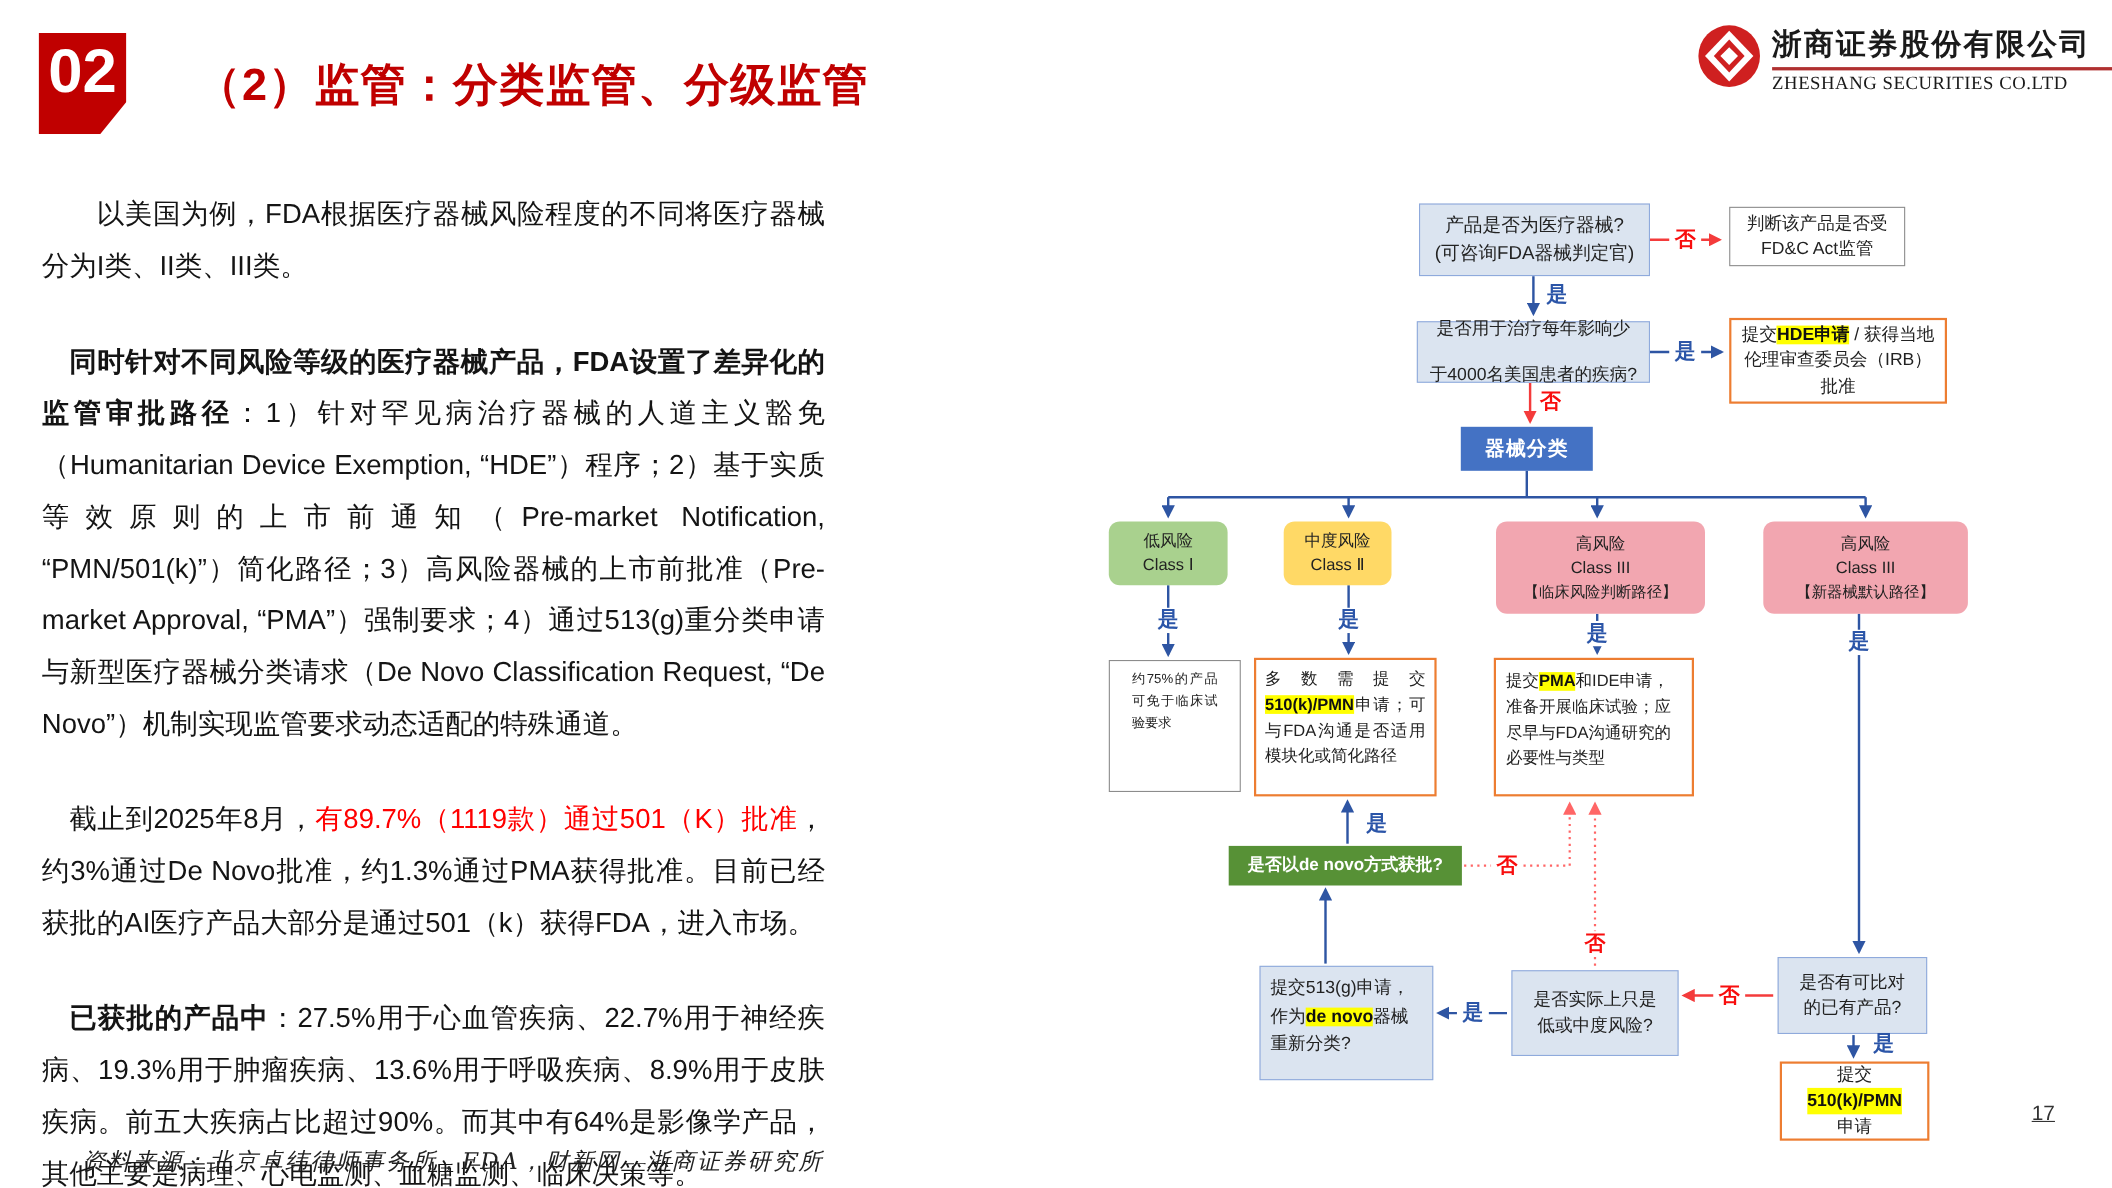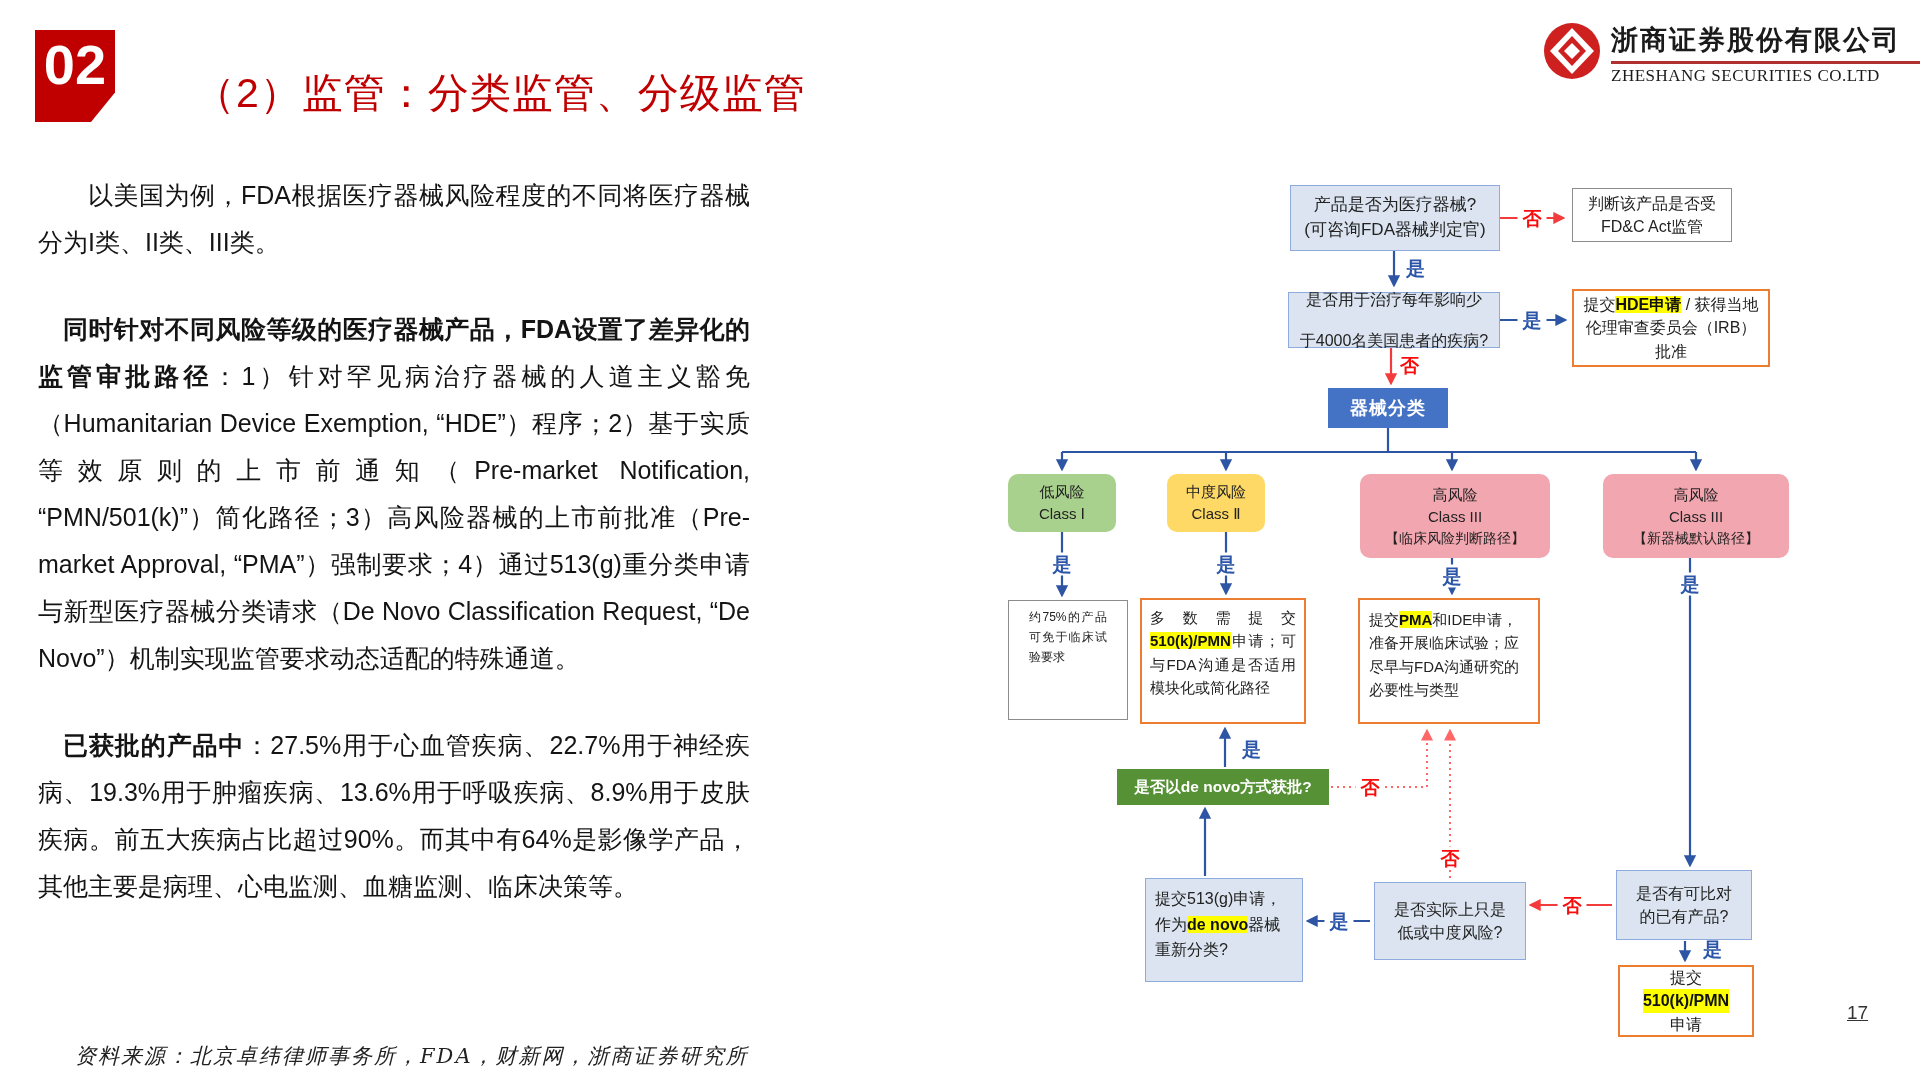--- a/index.html
+++ b/index.html
@@ -3,21 +3,21 @@
 <meta charset="utf-8">
 <style>
   html,body{margin:0;padding:0;background:#888;}
   .slide{position:relative;width:1920px;height:1080px;background:#fff;overflow:hidden;
          font-family:"Liberation Sans",sans-serif;}
   
   .badge{position:absolute;left:35px;top:30px;width:80px;height:92px;background:#c00000;
          clip-path:polygon(0 0,100% 0,100% 68%,70% 100%,0 100%);
          display:flex;justify-content:center;align-items:flex-start;}
   .badge span{color:#fff;font-size:56px;font-weight:bold;line-height:1.1;padding-top:4px;}
-  .title{position:absolute;left:178px;top:50px;margin:16px;font-size:41px;font-weight:normal;
+  .title{position:absolute;left:178px;top:50px;margin:0;font-size:41px;font-weight:bold;
          color:#c00000;letter-spacing:1px;white-space:nowrap;}
   .logo{position:absolute;left:1543px;top:22px;display:flex;align-items:flex-start;gap:10px;}
   .logo-cn{font-family:"Liberation Serif",serif;font-size:27px;font-weight:bold;color:#1a1a1a;
            letter-spacing:2px;white-space:nowrap;}
   .logo-rule{height:3px;background:#b03030;margin:3px 0 2px 0;width:330px;}
   .logo-en{font-family:"Liberation Serif",serif;font-size:17px;color:#1a1a1a;letter-spacing:.5px;}
   
   .textcol{position:absolute;left:38px;top:172px;width:712px;font-size:25px;line-height:47px;
            color:#141414;text-align:justify;}
   .textcol p{margin:0;}
@@ -72,20 +72,21 @@
     <div class="logo-text">
       <div class="logo-cn">浙商证券股份有限公司</div>
       <div class="logo-rule"></div>
       <div class="logo-en">ZHESHANG SECURITIES CO.LTD</div>
     </div>
   </div>
 
   <div class="textcol">
     <p class="p1"><span>以美国为例，FDA根据医疗器械风险程度的不同将医疗器械分为I类、II类、III类。</span></p>
     <p class="pind"><b>同时针对不同风险等级的医疗器械产品，FDA设置了差异化的监管审批路径</b><span>：1）针对罕见病治疗器械的人道主义豁免（Humanitarian Device Exemption, “HDE”）程序；2）基于实质等效原则的上市前通知（Pre-market Notification, “PMN/501(k)”）简化路径；3）高风险器械的上市前批准（Pre-market Approval, “PMA”）强制要求；4）通过513(g)重分类申请与新型医疗器械分类请求（De Novo Classification Request, “De Novo”）机制实现监管要求动态适配的特殊通道。</span></p>
+    <p class="pind"><span>截止到2025年8月，</span><span class="red">有89.7%（1119款）通过501（K）批准</span><span>，约3%通过De Novo批准，约1.3%通过PMA获得批准。目前已经获批的AI医疗产品大部分是通过501（k）获得FDA，进入市场。</span></p>
     <p class="pind"><b>已获批的产品中</b><span>：27.5%用于心血管疾病、22.7%用于神经疾病、19.3%用于肿瘤疾病、13.6%用于呼吸疾病、8.9%用于皮肤疾病。前五大疾病占比超过90%。而其中有64%是影像学产品，其他主要是病理、心电监测、血糖监测、临床决策等。</span></p>
   </div>
 
   <svg class="edges" width="1920" height="1080">
     <defs>
       <marker id="mb" viewBox="0 0 10 10" refX="8" refY="5" markerWidth="5.5" markerHeight="5.5" orient="auto-start-reverse">
         <path d="M0,0 L10,5 L0,10 z" fill="#2e55a3"></path>
       </marker>
       <marker id="mr" viewBox="0 0 10 10" refX="8" refY="5" markerWidth="5.5" markerHeight="5.5" orient="auto-start-reverse">
         <path d="M0,0 L10,5 L0,10 z" fill="#f43b3b"></path>

